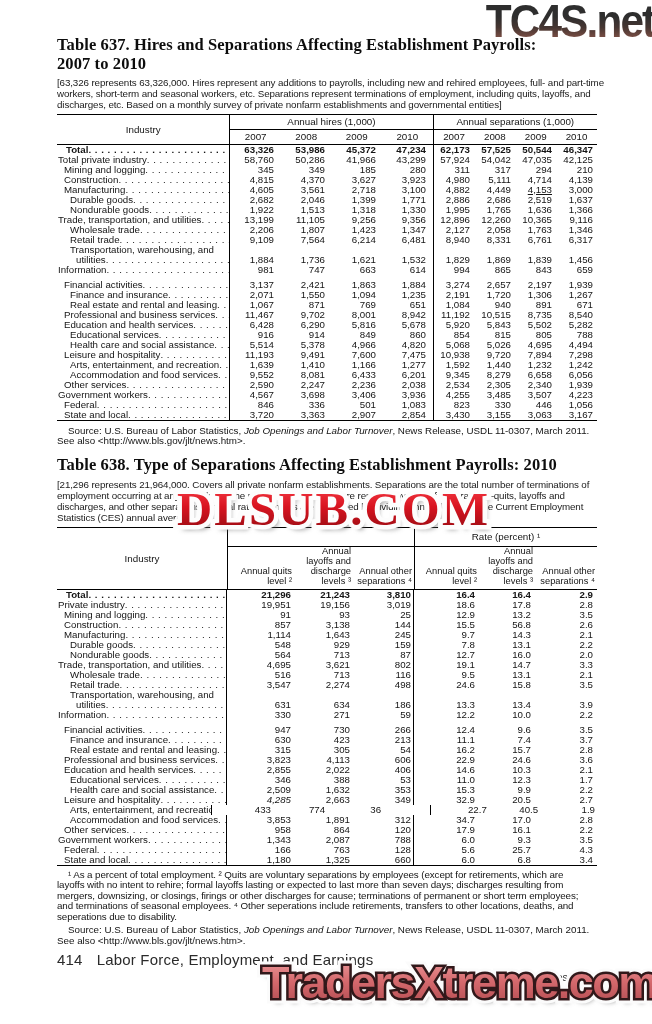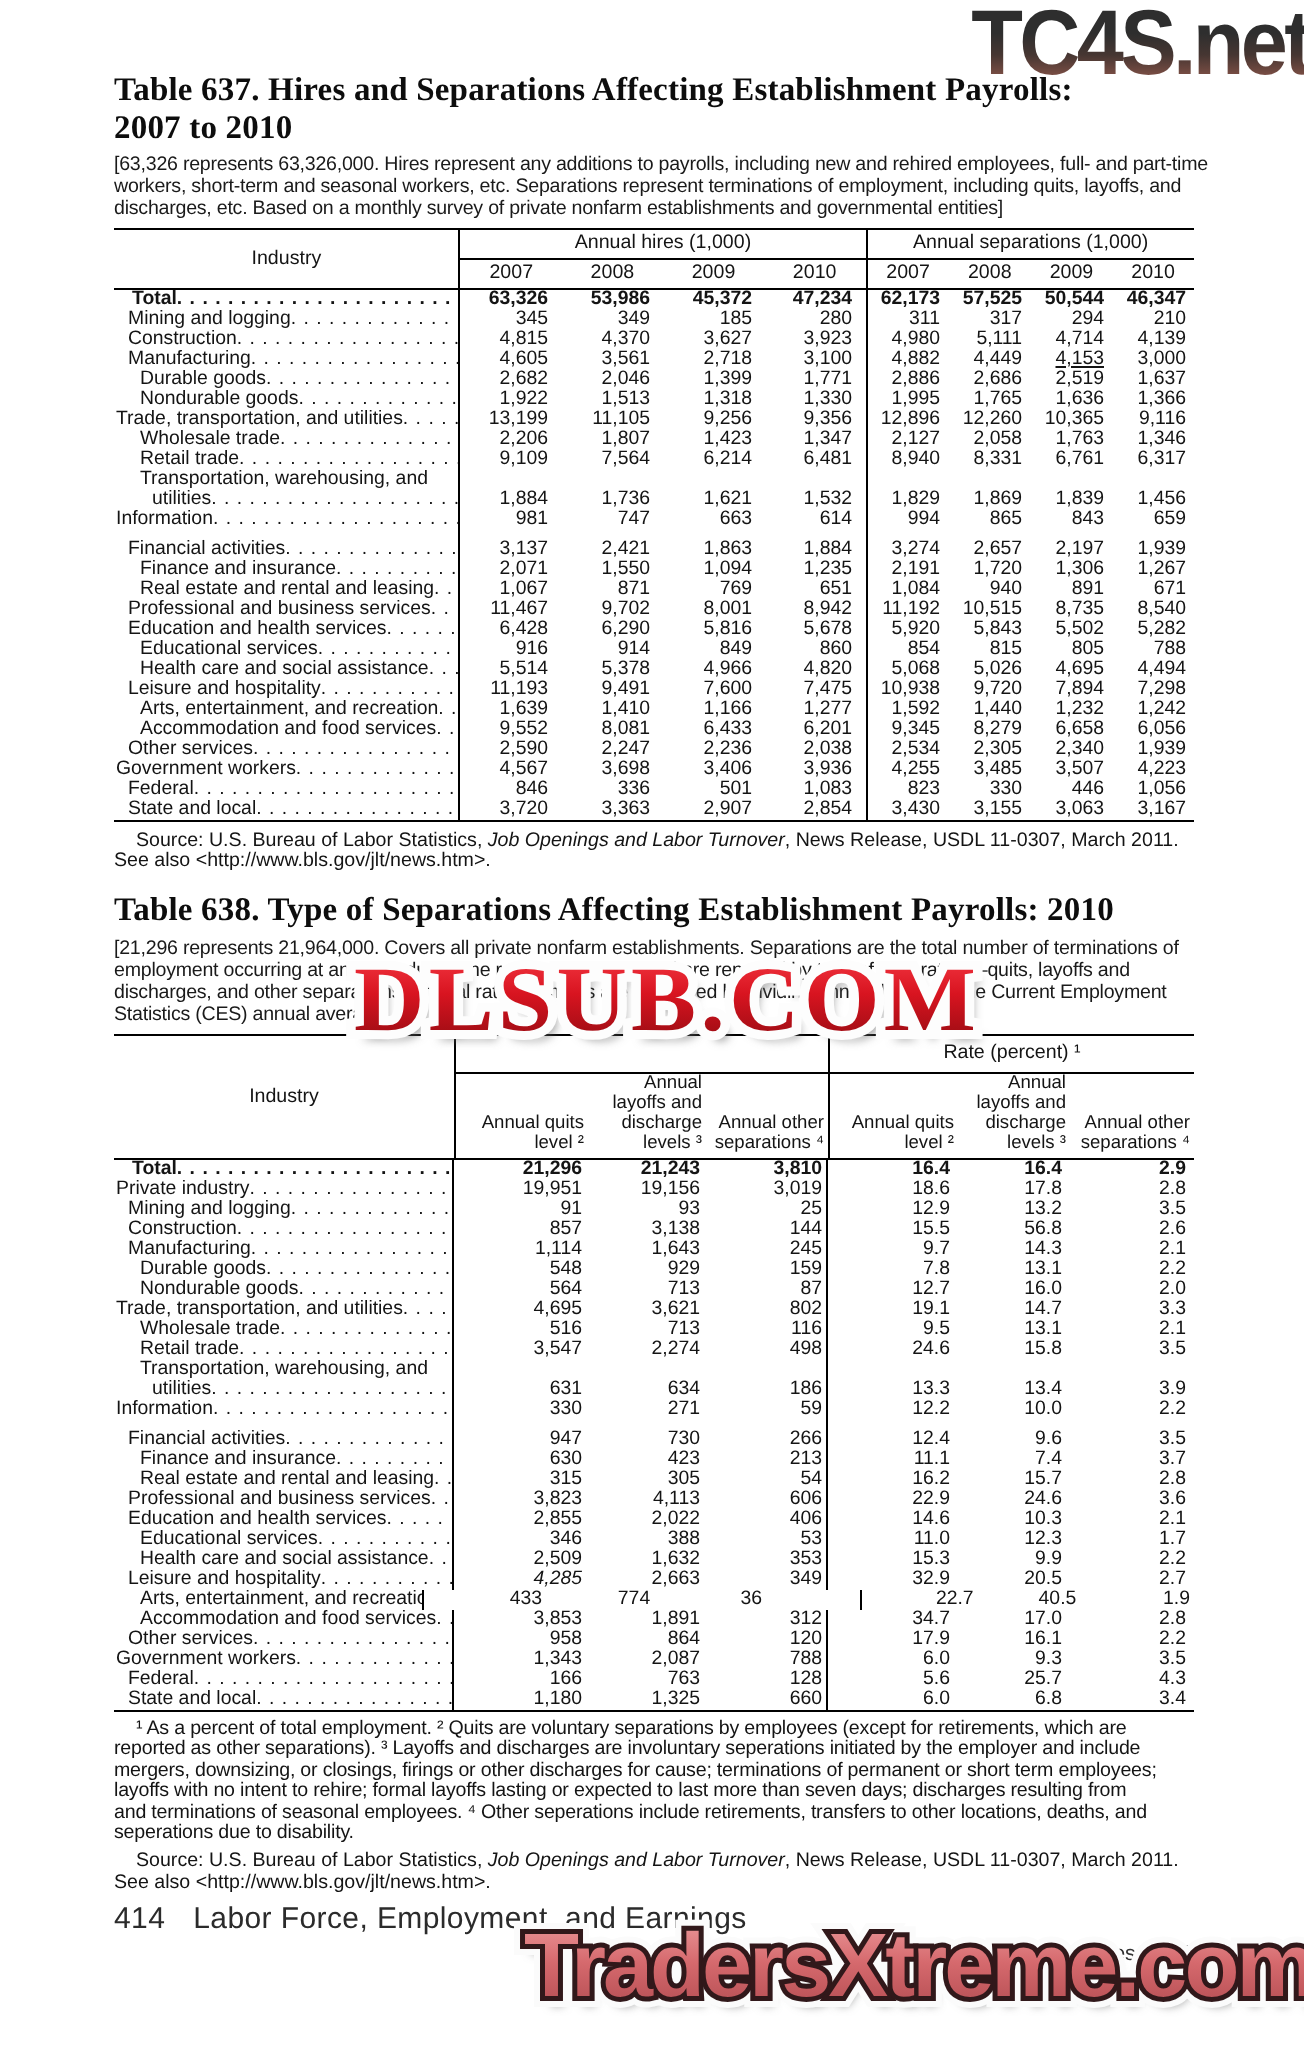--- a/index.html
+++ b/index.html
@@ -147,20 +147,36 @@
               <div class="val" style="width: 51px; padding-right: 7px;">63,326</div>
               <div class="val" style="width: 51px; padding-right: 7px;">53,986</div>
               <div class="val" style="width: 51px; padding-right: 7px;">45,372</div>
               <div class="val" style="width: 50px; padding-right: 7px;">47,234</div>
               <div class="val gsep" style="width: 41px; padding-right: 4px;">62,173</div>
               <div class="val" style="width: 41px; padding-right: 4px;">57,525</div>
               <div class="val" style="width: 41px; padding-right: 4px;">50,544</div>
               <div class="val" style="width: 41px; padding-right: 4px;">46,347</div>
             </div>
             <div class="trow">
+              <div class="lab ind0" style="width: 173px;">
+                <div class="ll">
+                  <span class="lt">Total private industry</span>
+                  <span class="leader"></span>
+                </div>
+              </div>
+              <div class="val" style="width: 51px; padding-right: 7px;">58,760</div>
+              <div class="val" style="width: 51px; padding-right: 7px;">50,286</div>
+              <div class="val" style="width: 51px; padding-right: 7px;">41,966</div>
+              <div class="val" style="width: 50px; padding-right: 7px;">43,299</div>
+              <div class="val gsep" style="width: 41px; padding-right: 4px;">57,924</div>
+              <div class="val" style="width: 41px; padding-right: 4px;">54,042</div>
+              <div class="val" style="width: 41px; padding-right: 4px;">47,035</div>
+              <div class="val" style="width: 41px; padding-right: 4px;">42,125</div>
+            </div>
+            <div class="trow">
               <div class="lab ind1" style="width: 173px;">
                 <div class="ll">
                   <span class="lt">Mining and logging</span>
                   <span class="leader"></span>
                 </div>
               </div>
               <div class="val" style="width: 51px; padding-right: 7px;">345</div>
               <div class="val" style="width: 51px; padding-right: 7px;">349</div>
               <div class="val" style="width: 51px; padding-right: 7px;">185</div>
               <div class="val" style="width: 50px; padding-right: 7px;">280</div>
@@ -966,23 +982,22 @@
               <div class="val" style="width: 61px; padding-right: 2px;">660</div>
               <div class="val gsep" style="width: 64px; padding-right: 2px;">6.0</div>
               <div class="val" style="width: 56px; padding-right: 2px;">6.8</div>
               <div class="val" style="width: 62px; padding-right: 2px;">3.4</div>
             </div>
           </div>
       </div>
 
       <div class="footnotes">
           <div class="fn-line">¹ As a percent of total employment. ² Quits are voluntary separations by employees (except for retirements, which are</div>
-          <div class="fn-line">reported as other separations). ³ Layoffs and discharges are involuntary seperations initiated by the employer and include</div>
+          <div class="fn-line">layoffs with no intent to rehire; formal layoffs lasting or expected to last more than seven days; discharges resulting from</div>
           <div class="fn-line">mergers, downsizing, or closings, firings or other discharges for cause; terminations of permanent or short term employees;</div>
-          <div class="fn-line">layoffs with no intent to rehire; formal layoffs lasting or expected to last more than seven days; discharges resulting from</div>
           <div class="fn-line">and terminations of seasonal employees. ⁴ Other seperations include retirements, transfers to other locations, deaths, and</div>
           <div class="fn-line">seperations due to disability.</div>
         </div>
 
       <div class="source" style="margin-top:3px;">
         <div class="src-l1"><span>Source: U.S. Bureau of Labor Statistics, </span><span class="it">Job Openings and Labor Turnover</span><span>, News Release, USDL 11-0307, March 2011.</span></div>
         <div class="src-l2">See also &lt;http://www.bls.gov/jlt/news.htm&gt;.</div>
       </div>
     </section>
 

